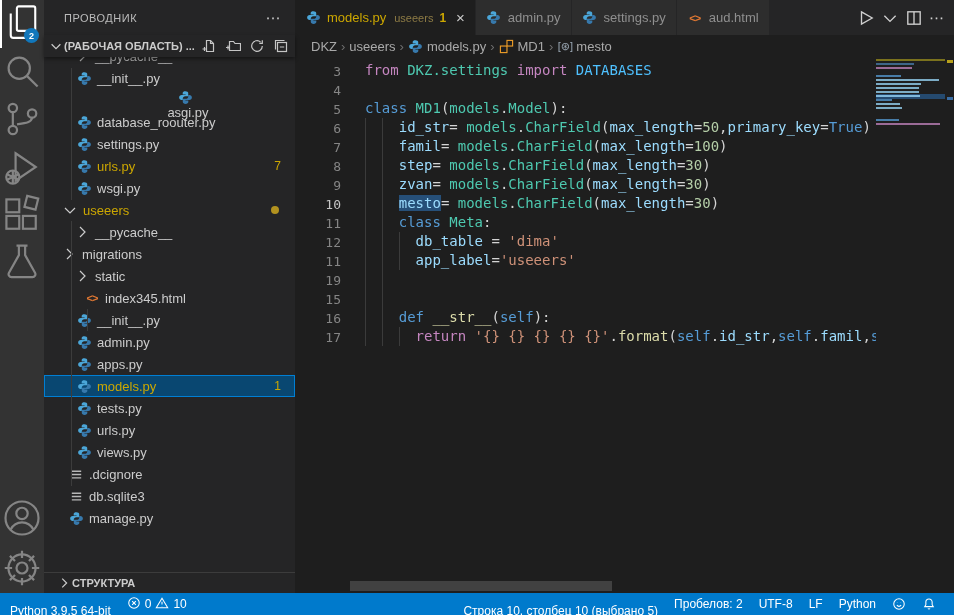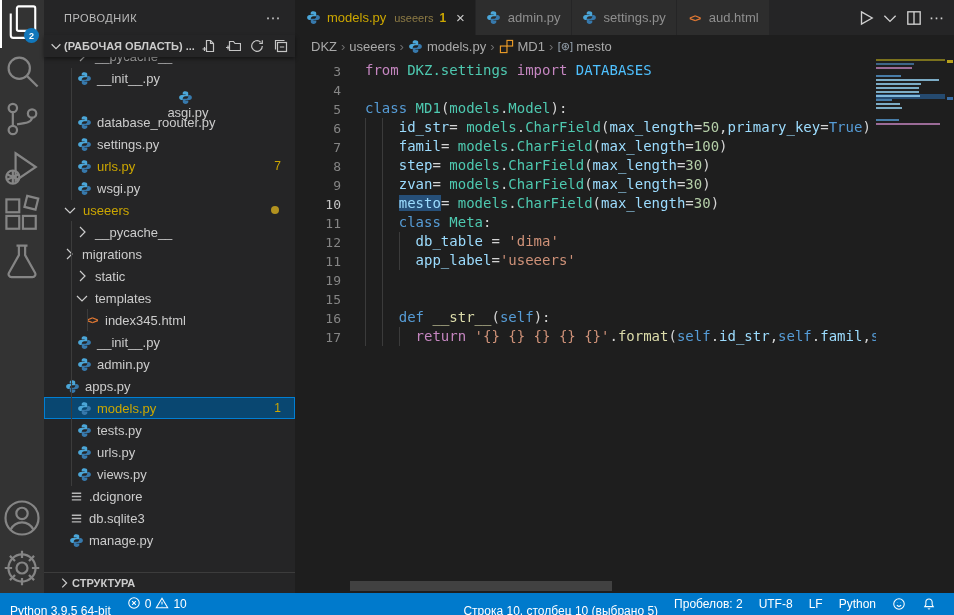--- a/index.html
+++ b/index.html
@@ -311,30 +311,20 @@
             <div class="row-body" style="padding-left: 30px;">
               <span class="chev">
                 <svg viewBox="0 0 16 16" style="stroke:currentColor;fill:none;stroke-width:1.2;width:100%;height:100%;">
                   <path d="M6 3l5 5-5 5"></path>
                 </svg>
               </span>
               <span class="row-label">static</span>
             </div>
           </div>
           <div class="row">
-            <div class="row-body" style="padding-left: 30px;">
-              <span class="chev">
-                <svg viewBox="0 0 16 16" style="stroke:currentColor;fill:none;stroke-width:1.2;width:100%;height:100%;">
-                  <path d="M3 6l5 5 5-5"></path>
-                </svg>
-              </span>
-              <span class="row-label">templates</span>
-            </div>
-          </div>
-          <div class="row">
             <div class="row-body" style="padding-left: 40px;">
               <span class="ficon">
                 <span class="htmlglyph">&lt;&gt;</span>
               </span>
               <span class="row-label">index345.html</span>
             </div>
           </div>
           <div class="row">
             <div class="row-body" style="padding-left: 32px;">
               <span class="ficon">
@@ -351,21 +341,21 @@
               <span class="ficon">
                 <svg viewBox="0 0 16 16" width="15" height="15">
                   <path fill="#4ba6d8" d="M7.9 1.2c-1.7 0-2.9.7-2.9 1.9v1.7h3.1v.5H3.9C2.3 5.3 1.2 6.4 1.2 8s1.1 2.7 2.7 2.7h1.2V9.2c0-1.4 1.2-2.6 2.7-2.6h3.1V3.1c0-1.1-1.3-1.9-3-1.9z"></path>
                   <path fill="#3779ac" d="M8.1 14.8c1.7 0 2.9-.7 2.9-1.9v-1.7H7.9v-.5h4.2c1.6 0 2.7-1.1 2.7-2.7s-1.1-2.7-2.7-2.7h-1.2v1.5c0 1.4-1.2 2.6-2.7 2.6H5.1v3.5c0 1.1 1.3 1.9 3 1.9z"></path>
                 </svg>
               </span>
               <span class="row-label">admin.py</span>
             </div>
           </div>
           <div class="row">
-            <div class="row-body" style="padding-left: 20px;">
+            <div class="row-body" style="padding-left: 32px;">
               <span class="ficon">
                 <svg viewBox="0 0 16 16" width="15" height="15">
                   <path fill="#4ba6d8" d="M7.9 1.2c-1.7 0-2.9.7-2.9 1.9v1.7h3.1v.5H3.9C2.3 5.3 1.2 6.4 1.2 8s1.1 2.7 2.7 2.7h1.2V9.2c0-1.4 1.2-2.6 2.7-2.6h3.1V3.1c0-1.1-1.3-1.9-3-1.9z"></path>
                   <path fill="#3779ac" d="M8.1 14.8c1.7 0 2.9-.7 2.9-1.9v-1.7H7.9v-.5h4.2c1.6 0 2.7-1.1 2.7-2.7s-1.1-2.7-2.7-2.7h-1.2v1.5c0 1.4-1.2 2.6-2.7 2.6H5.1v3.5c0 1.1 1.3 1.9 3 1.9z"></path>
                 </svg>
               </span>
               <span class="row-label">apps.py</span>
             </div>
           </div>
           <div class="row selected warn">

